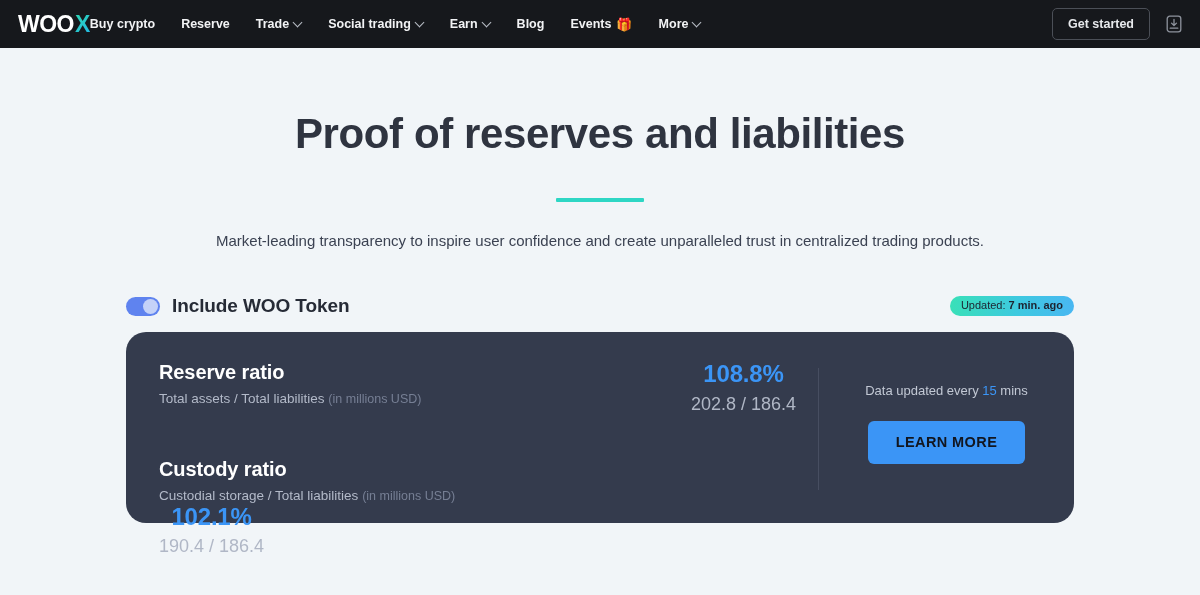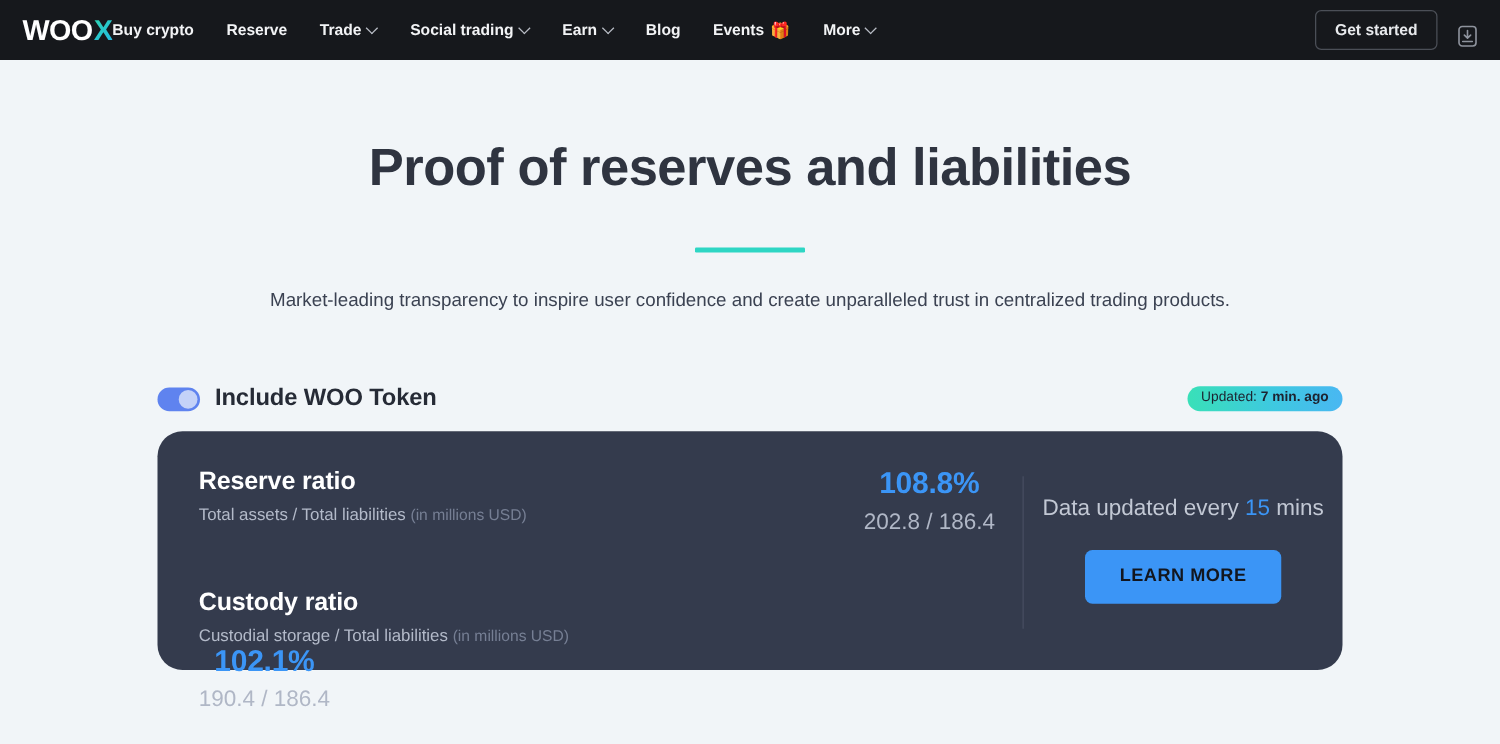--- a/index.html
+++ b/index.html
@@ -77,21 +77,21 @@
     border-right: 1.3px solid #b9bdc6;
     border-bottom: 1.3px solid #b9bdc6;
     transform: rotate(45deg);
   }
 
   .gift { font-size: 13px; line-height: 1; }
 
   .nav-right {
     margin-left: auto;
     display: flex;
-    align-items: flex-end;
+    align-items: center;
     gap: 14px;
   }
 
   .get-started {
     border: 1px solid #4b4f57;
     border-radius: 5px;
     background: transparent;
     color: #e7e9ec;
     font-family: inherit;
     font-size: 12.5px;
@@ -130,21 +130,21 @@
     max-width: 800px;
     font-size: 15px;
     line-height: 1.68;
     color: #3b4252;
     font-weight: 400;
   }
 
   
   .control-row {
     width: 948px;
-    margin: 53px auto 0;
+    margin: 40px auto 0;
     display: flex;
     align-items: center;
     justify-content: space-between;
     height: 26px;
   }
 
   .toggle-wrap {
     display: flex;
     align-items: center;
     gap: 12px;
@@ -251,21 +251,21 @@
   .card-right {
     flex: 1;
     display: flex;
     flex-direction: column;
     align-items: center;
     justify-content: flex-start;
     padding-top: 51px;
   }
 
   .update-note {
-    font-size: 18px;
+    font-size: 13px;
     color: #c2c8d4;
     white-space: nowrap;
   }
   .update-note .mins { color: #3b95f6; }
 
   .learn-more {
     margin-top: 23px;
     background: #3b95f6;
     border: none;
     border-radius: 6px;

